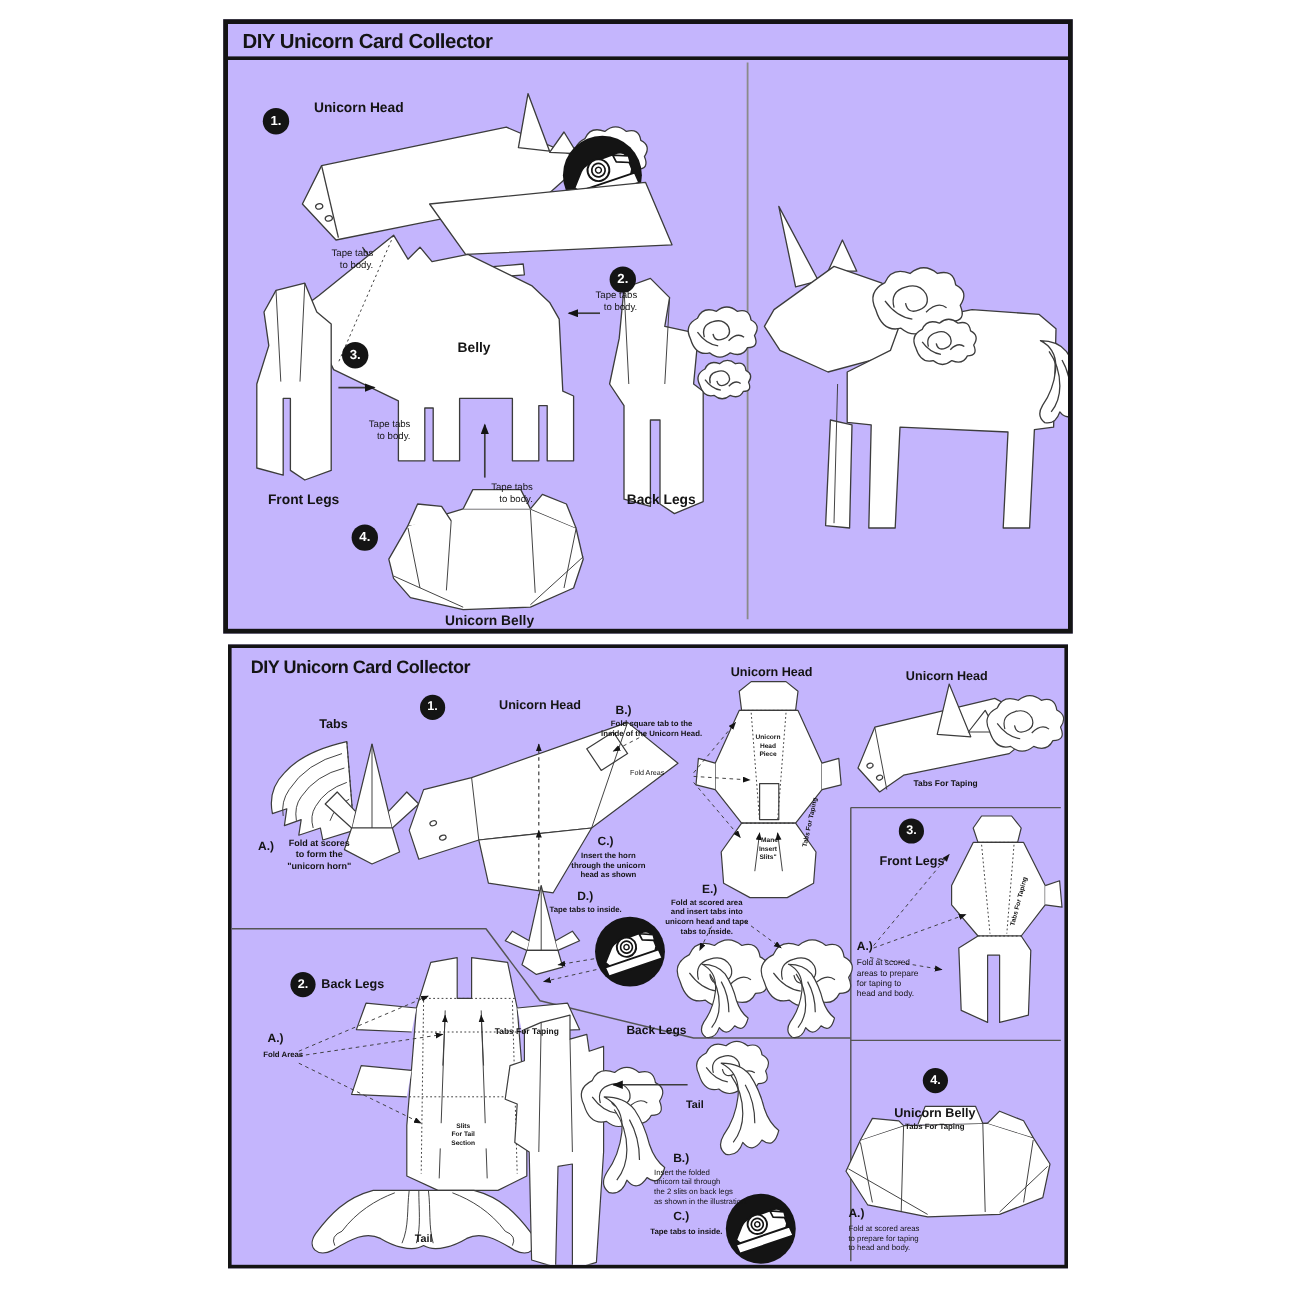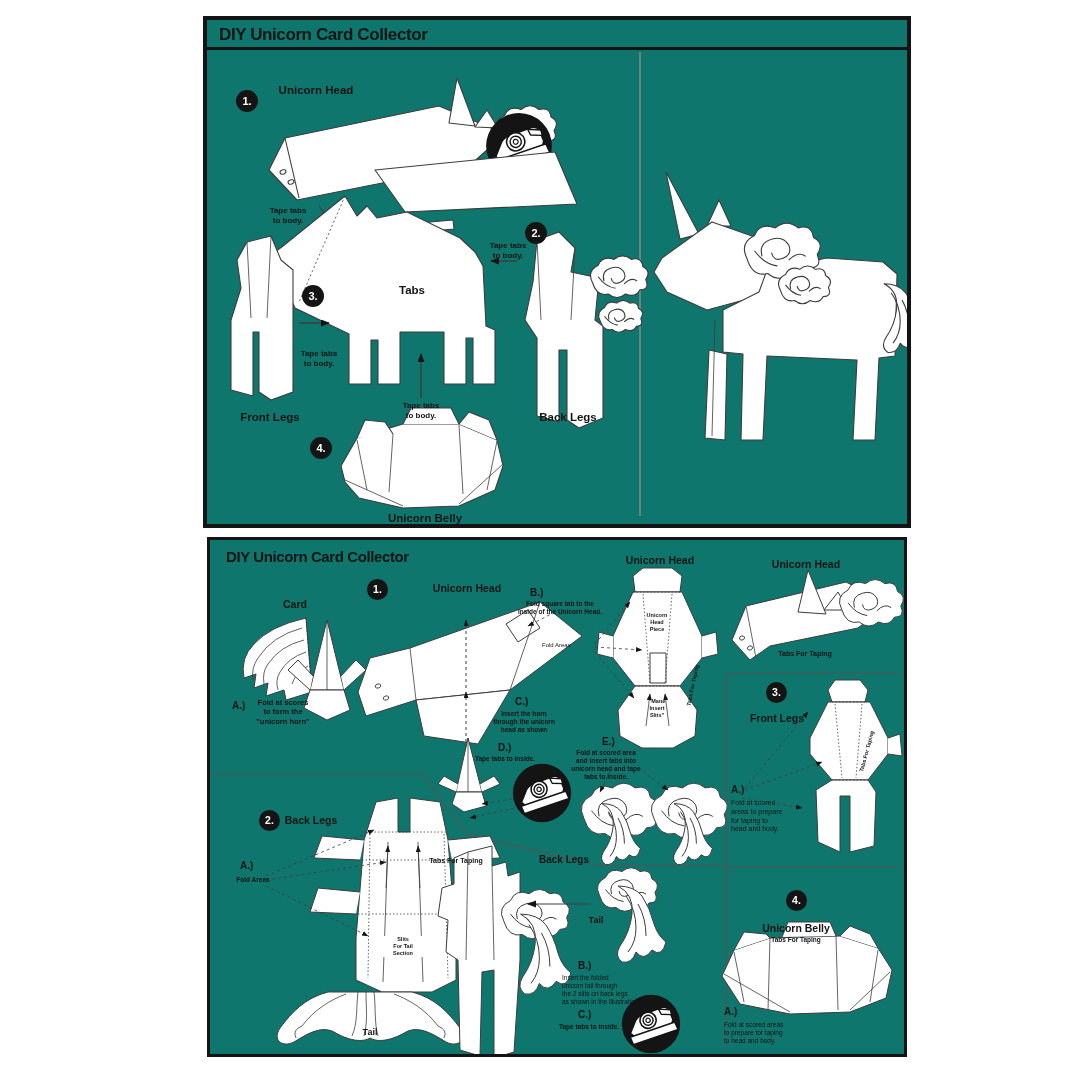--- a/index.html
+++ b/index.html
@@ -1,28 +1,28 @@
 <!DOCTYPE html>
 <html><head>
 <meta charset="utf-8">
 <style>
   html,body{margin:0;padding:0;background:#ffffff;}
   #stage{position:relative;width:1080px;height:1080px;background:#ffffff;overflow:hidden;
          font-family:"Liberation Sans", sans-serif;color:#141414;}
-  .panel{position:absolute;background:#0f766e;border:4px solid #141414;box-sizing:border-box;margin-left:17px;}
+  .panel{position:absolute;background:#c4b5fd;border:4px solid #141414;box-sizing:border-box;}
   #top-panel{left:186px;top:16px;width:708px;height:512px;}
   #bottom-panel{left:190px;top:537px;width:700px;height:520px;border-width:3px;}
   .abs{position:absolute;}
   .ptitle{font-weight:bold;letter-spacing:-0.4px;white-space:nowrap;}
   .rule{position:absolute;left:0;right:0;height:3px;background:#141414;}
   .badge{position:absolute;width:22px;height:22px;border-radius:50%;background:#141414;color:#fff;
          font-weight:bold;font-size:11px;display:flex;align-items:center;justify-content:center;line-height:1;}
   .badge.sm{width:21px;height:21px;font-size:10.5px;}
   .lbl{position:absolute;font-weight:bold;text-align:center;line-height:1.15;}
-  .cap{position:absolute;font-weight:bold;text-align:center;white-space:pre-line;line-height:1.2;}
+  .cap{position:absolute;font-weight:normal;text-align:right;white-space:pre-line;line-height:1.2;}
   .letter{position:absolute;font-weight:bold;}
   .note{position:absolute;white-space:pre-line;line-height:1.25;}
   .ctr{text-align:center;font-weight:bold;}
   .rot{transform-origin:center center;}
   svg{position:absolute;left:0;top:0;}
   svg *{vector-effect:non-scaling-stroke;}
 </style>
 </head>
 <body>
 
@@ -125,21 +125,21 @@
         <use href="#tailcurl" transform="translate(668,262) scale(0.9)"></use>
       </g>
     </svg>
 
     <div class="badge" style="left:29px;top:70px;">1.</div>
     <div class="badge" style="left:318px;top:202px;">2.</div>
     <div class="badge" style="left:95px;top:265px;">3.</div>
     <div class="badge" style="left:103px;top:417px;">4.</div>
 
     <div class="lbl" style="left:49px;top:64px;width:120px;font-size:11.5px;">Unicorn Head</div>
-    <div class="lbl" style="left:165px;top:264px;width:80px;font-size:11.5px;">Tabs</div>
+    <div class="lbl" style="left:165px;top:264px;width:80px;font-size:11.5px;">Belly</div>
     <div class="lbl" style="left:13px;top:391px;width:100px;font-size:11.5px;">Front Legs</div>
     <div class="lbl" style="left:311px;top:391px;width:100px;font-size:11.5px;">Back Legs</div>
     <div class="lbl" style="left:158px;top:492px;width:120px;font-size:11.5px;">Unicorn Belly</div>
 
     <div class="cap" style="left:41px;top:186px;width:80px;font-size:8px;">Tape tabs
 to body.</div>
     <div class="cap" style="left:261px;top:221px;width:80px;font-size:8px;">Tape tabs
 to body.</div>
     <div class="cap" style="left:72px;top:329px;width:80px;font-size:8px;">Tape tabs
 to body.</div>
@@ -290,21 +290,21 @@
         <path d="M514,434 L580,472 M680,432 L640,470" stroke-width="0.8"></path>
       </g>
     </svg>
 
     <div class="badge sm" style="left:157px;top:39px;">1.</div>
     <div class="badge sm" style="left:49px;top:270px;">2.</div>
     <div class="badge sm" style="left:556px;top:142px;">3.</div>
     <div class="badge sm" style="left:576px;top:350px;">4.</div>
 
     <div class="lbl" style="left:197px;top:42px;width:120px;font-size:10.5px;">Unicorn Head</div>
-    <div class="lbl" style="left:55px;top:58px;width:60px;font-size:10.5px;">Card</div>
+    <div class="lbl" style="left:55px;top:58px;width:60px;font-size:10.5px;">Tabs</div>
     <div class="letter" style="left:22px;top:160px;font-size:10px;">A.)</div>
     <div class="note ctr" style="left:36px;top:158px;width:74px;font-size:7.5px;">Fold at scores
 to form the
 "unicorn horn"</div>
     <div class="letter" style="left:320px;top:47px;font-size:10px;">B.)</div>
     <div class="note ctr" style="left:288px;top:60px;width:124px;font-size:6.5px;">Fold square tab to the
 inside of the Unicorn Head.</div>
     <div class="letter" style="left:305px;top:156px;font-size:10px;">C.)</div>
     <div class="note ctr" style="left:274px;top:170px;width:80px;font-size:6.5px;">Insert the horn
 through the unicorn

